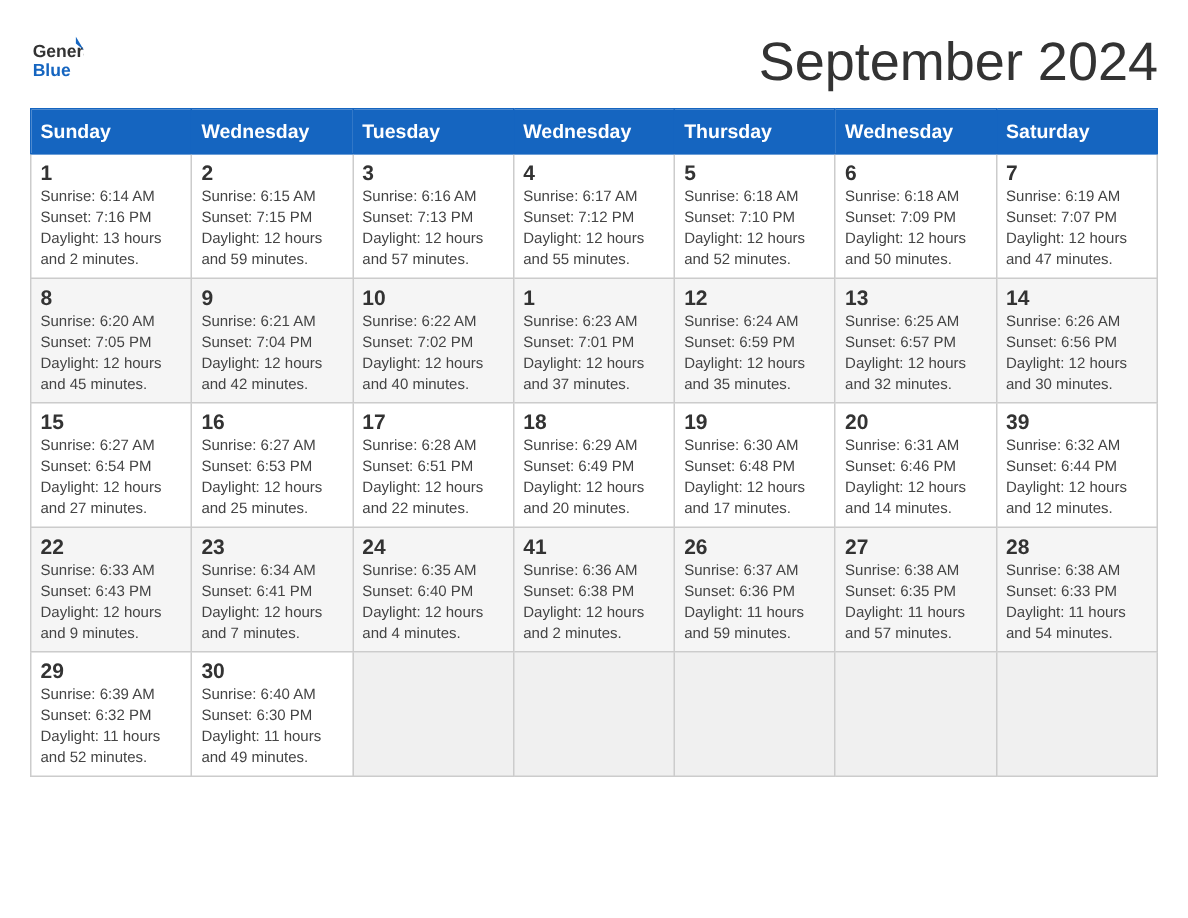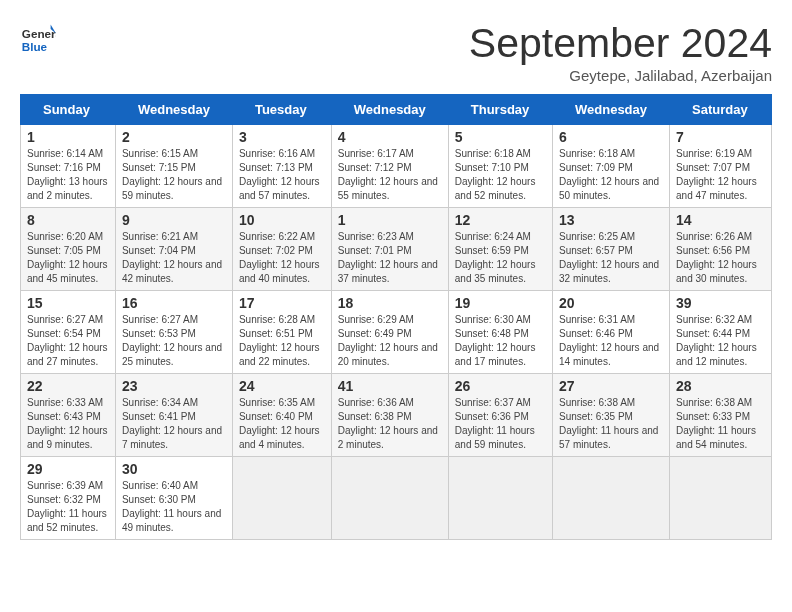--- a/index.html
+++ b/index.html
@@ -22,38 +22,38 @@
       gap: 4px;
     }
     .logo-icon {
       width: 36px;
       height: 36px;
     }
     .title-block {
       text-align: right;
     }
     .title-block h1 {
-      font-size: 41px;
+      font-size: 36px;
       font-weight: normal;
       color: #333;
     }
     .title-block h2 {
       font-size: 15px;
       font-weight: normal;
       color: #555;
     }
     table {
       width: 100%;
       border-collapse: collapse;
       font-size: 11px;
     }
     thead tr th {
       background-color: #1565c0;
       color: #fff;
-      padding: 7px 22px;
+      padding: 7px 6px;
       text-align: left;
       font-size: 13px;
       font-weight: bold;
       border: 1px solid #1565c0;
     }
     tbody tr td {
       border: 1px solid #ccc;
       padding: 4px 6px;
       vertical-align: top;
       width: calc(100% / 7);
@@ -84,21 +84,20 @@
 <div class="header">
   <div class="logo">
     <svg class="logo-icon" viewBox="0 0 40 40">
       <text x="2" y="20" font-size="13" font-weight="bold" fill="#333">General</text>
       <text x="2" y="34" font-size="13" font-weight="bold" fill="#1565c0">Blue</text>
       <polygon points="34,5 40,15 34,10" fill="#1565c0"></polygon>
     </svg>
   </div>
   <div class="title-block">
     <h1>September 2024</h1>
-    <h2>Geytepe, Jalilabad, Azerbaijan</h2>
   </div>
 </div>
 
 <table>
   <thead>
     <tr>
       <th>Sunday</th>
       <th>Wednesday</th>
       <th>Tuesday</th>
       <th>Wednesday</th>

